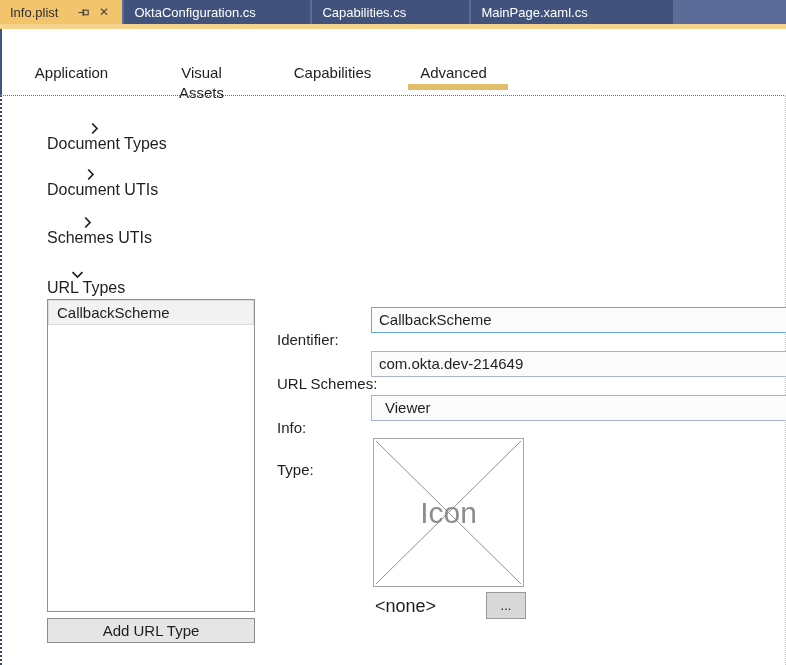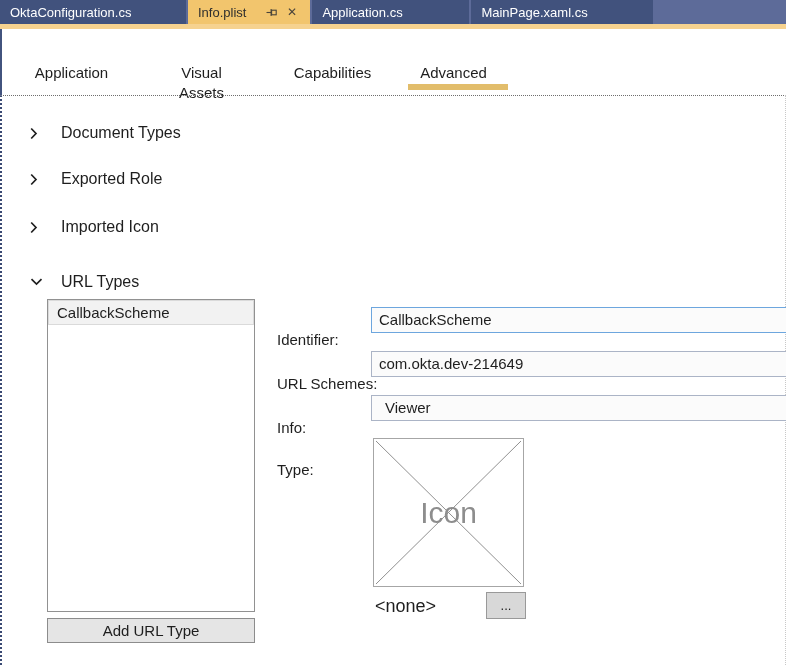--- a/index.html
+++ b/index.html
@@ -61,21 +61,21 @@
     cursor: pointer; line-height: 20px;
   }
   .subtab-underline {
     position: absolute; top: 55px; left: 408px; width: 100px; height: 6px;
     background: #e2bd6b;
   }
 
   
   .section-row {
     position: absolute; left: 30px; height: 22px;
-    display: flex; align-items: center; cursor: pointer;
+    display: flex; align-items: center; cursor: pointer; flex-direction: column;
   }
   .section-chevron { width: 14px; display: flex; align-items: center; }
   .section-label { margin-left: 17px; font-size: 16px; color: #1e1e1e; }
 
   
   .listbox {
     position: absolute; left: 47px; top: 270px; width: 208px; height: 313px;
     background: #ffffff; border: 1px solid #919191;
   }
   .listbox-item {
@@ -127,40 +127,40 @@
     background: #d8d8d8; border: 1px solid #999999;
     font-size: 13px; color: #1e1e1e;
     display: flex; align-items: center; justify-content: center;
     cursor: pointer;
   }
 </style>
 </head>
 <body>
 
 <div class="tabbar">
-  <div class="doc-tab inactive" style="width:186px">
-    <span class="tab-label">OktaConfiguration.cs</span>
-  </div>
   <div class="doc-tab active">
     <span class="tab-label">Info.plist</span>
     <span class="tab-icon-btn">
       <svg width="13" height="13" viewBox="0 0 13 13">
         <g transform="rotate(90 6.5 6.5)" stroke="#4a443a" stroke-width="1.1" fill="none">
           <rect x="4.2" y="1.8" width="4.6" height="4.6"></rect>
           <line x1="3" y1="6.9" x2="10" y2="6.9"></line>
           <line x1="6.5" y1="7" x2="6.5" y2="11.5"></line>
         </g>
       </svg>
     </span>
     <span class="tab-icon-btn">✕</span>
   </div>
+  <div class="doc-tab inactive" style="width:186px">
+    <span class="tab-label">OktaConfiguration.cs</span>
+  </div>
   <div class="doc-tab inactive" style="width:157px">
-    <span class="tab-label">Application.cs</span>
-  </div>
-  <div class="doc-tab inactive" style="width:182px">
+    <span class="tab-label">Capabilities.cs</span>
+  </div>
+  <div class="doc-tab inactive" style="width:202px">
     <span class="tab-label">MainPage.xaml.cs</span>
   </div>
 </div>
 <div class="tab-strip"></div>
 
 <div class="content">
   <div class="left-solid-edge"></div>
 
   <div class="subtab" style="left:33px;width:77px">Application</div>
   <div class="subtab" style="left:160px;width:83px">Visual Assets</div>
@@ -177,29 +177,29 @@
         </svg>
     </span>
     <span class="section-label">Document Types</span>
   </div>
   <div class="section-row" style="top:139px">
     <span class="section-chevron">
       <svg width="8" height="13" viewBox="0 0 8 13">
           <path d="M1.2 1.5 L6 6.5 L1.2 11.5" fill="none" stroke="#1e1e1e" stroke-width="1.7"></path>
         </svg>
     </span>
-    <span class="section-label">Exported Role</span>
+    <span class="section-label">Document UTIs</span>
   </div>
   <div class="section-row" style="top:187px">
     <span class="section-chevron">
       <svg width="8" height="13" viewBox="0 0 8 13">
           <path d="M1.2 1.5 L6 6.5 L1.2 11.5" fill="none" stroke="#1e1e1e" stroke-width="1.7"></path>
         </svg>
     </span>
-    <span class="section-label">Imported Icon</span>
+    <span class="section-label">Schemes UTIs</span>
   </div>
   <div class="section-row" style="top:242px">
     <span class="section-chevron">
       <svg width="13" height="8" viewBox="0 0 13 8">
           <path d="M1.5 1.2 L6.5 6 L11.5 1.2" fill="none" stroke="#1e1e1e" stroke-width="1.7"></path>
         </svg>
     </span>
     <span class="section-label">URL Types</span>
   </div>
 

